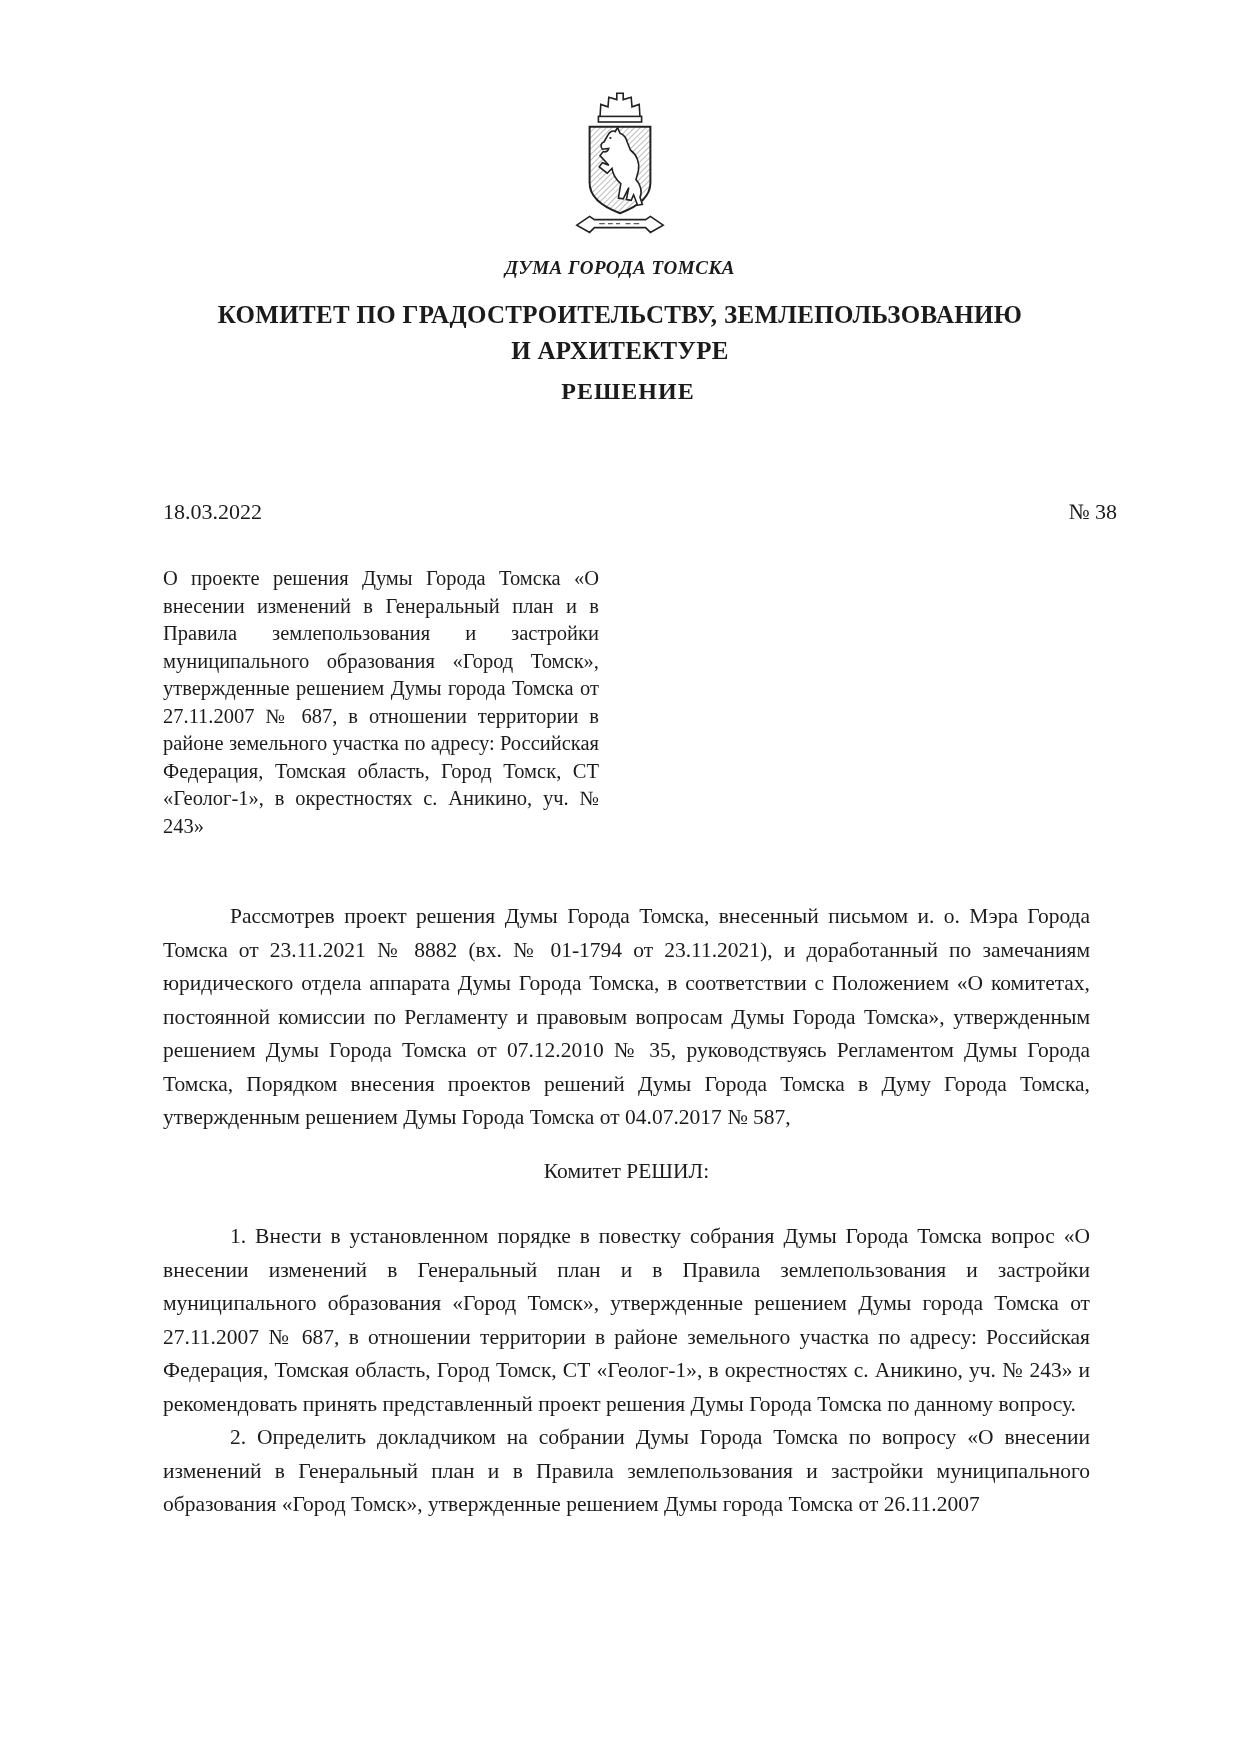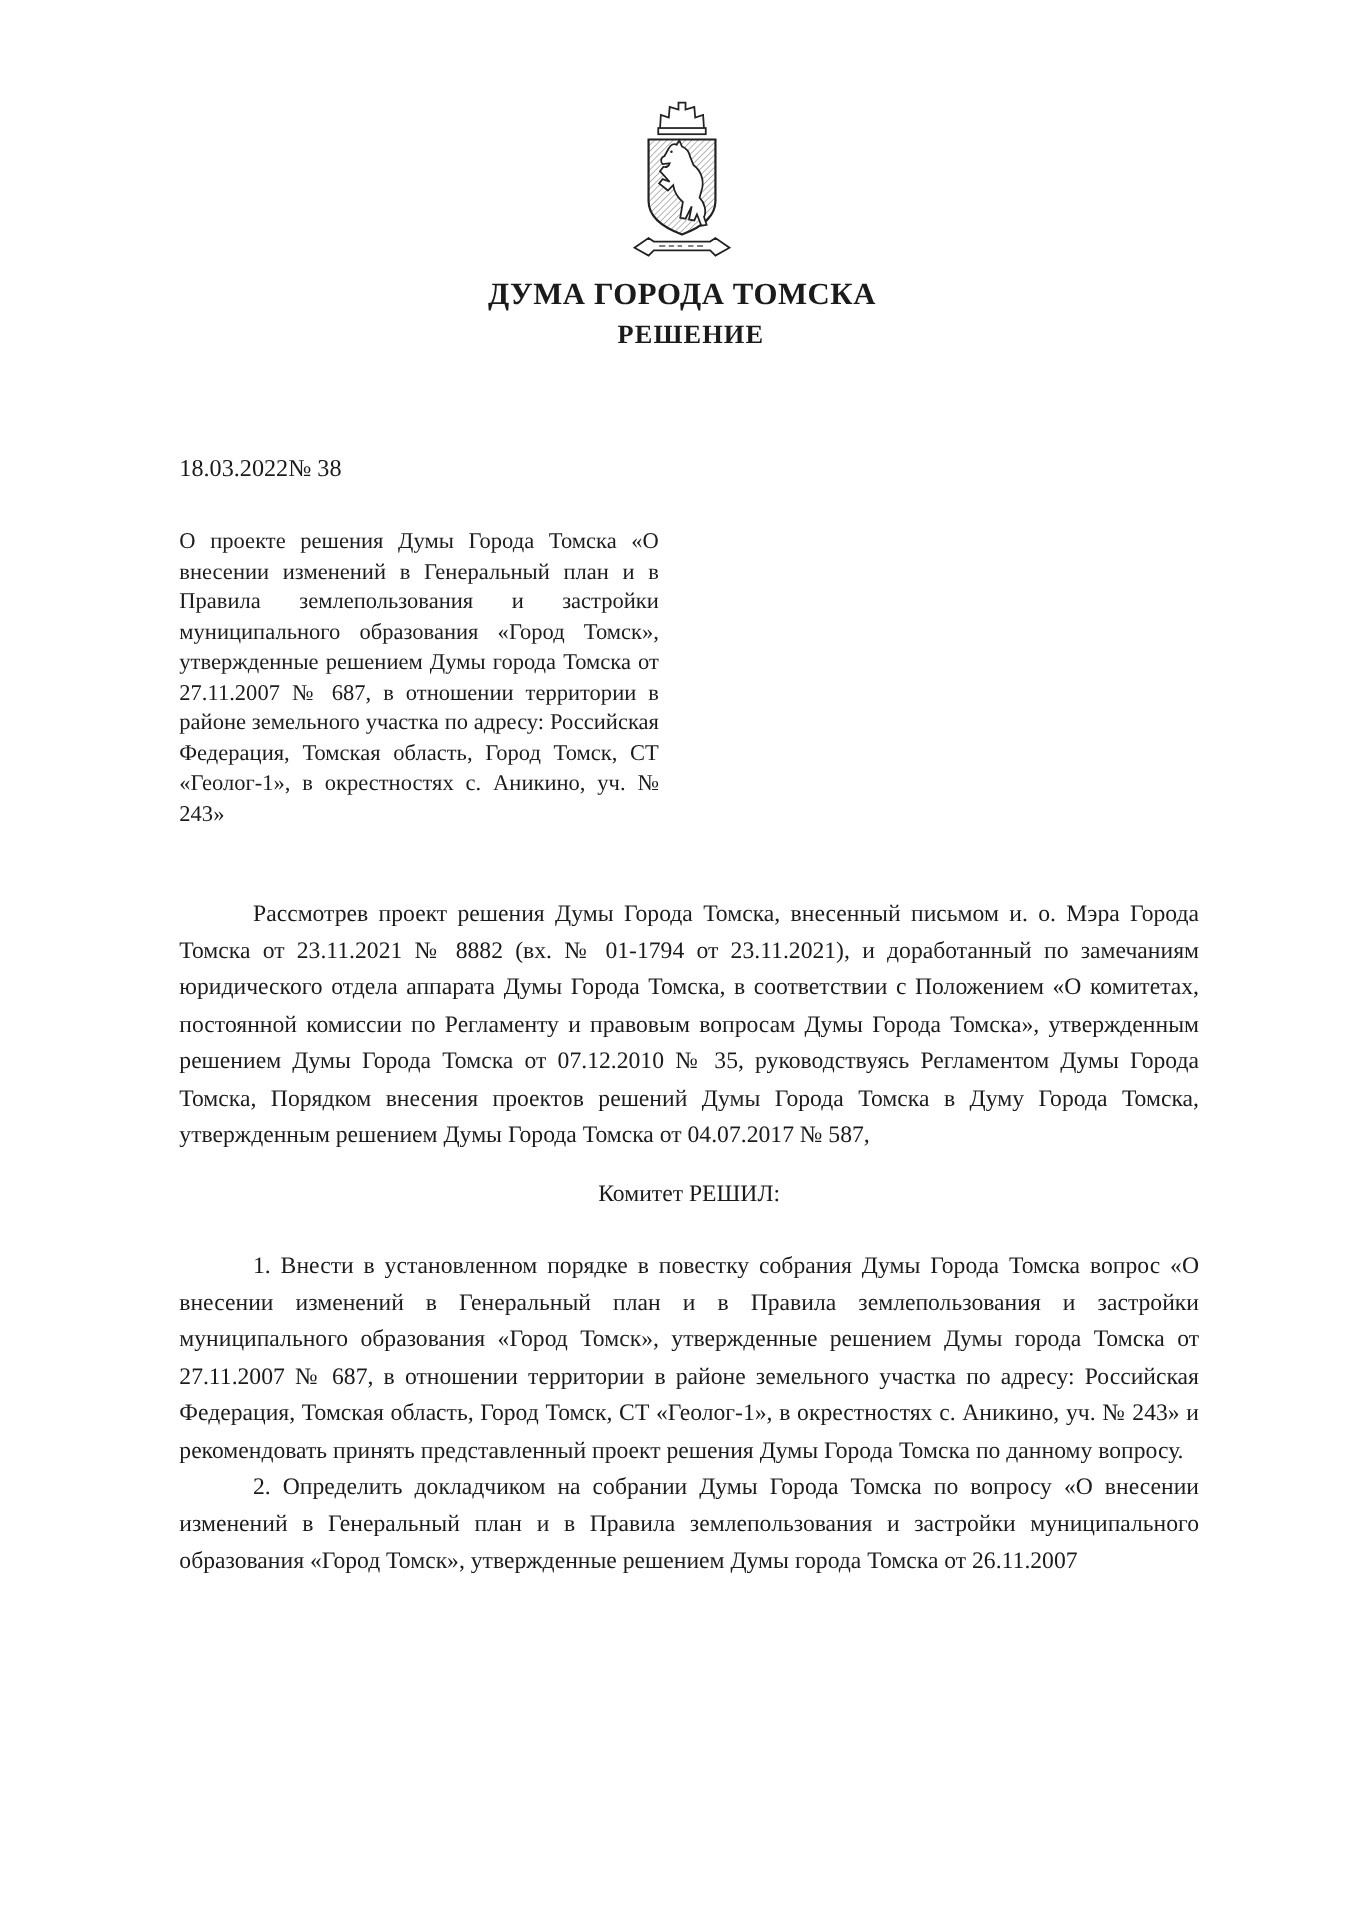--- a/index.html
+++ b/index.html
@@ -10,34 +10,34 @@
     color: #1b1b1b;
     overflow: hidden;
   }
   .page { position: relative; width: 1240px; height: 1753px; background: #fff; }
 
   .header { text-align: center; padding-top: 90px; }
   .emblem { line-height: 0; }
   .emblem svg { width: 112px; height: 160px; }
 
   .org-title {
-    font-weight: bold; font-size: 28px; line-height: 30px;
-    margin-top: 3px; letter-spacing: 0.5px;
+    font-weight: bold; font-size: 19px; line-height: 30px;
+    margin-top: 3px; letter-spacing: 0.5px; font-style: italic;
   }
   .committee-title {
     font-weight: bold; font-size: 25px; line-height: 36px;
     margin-top: 14px; letter-spacing: 0.3px;
   }
   .doc-type {
     font-weight: bold; font-size: 24px; line-height: 28px;
     margin-top: 8px; letter-spacing: 1px; margin-left: 16px;
   }
 
   .meta-row {
-    display: flex; justify-content: flex-start;
+    display: flex; justify-content: space-between;
     margin: 94px 123px 0 163px;
     font-size: 22px; line-height: 26px;
   }
 
   .subject {
     width: 436px; margin: 40px 0 0 163px;
     font-weight: normal; font-size: 20.5px; line-height: 27.5px;
     text-align: justify;
   }
 
@@ -71,20 +71,24 @@
         <path d="M48 74 C45 71 46 66 50 65 L55 56 C57 52 61 50 64 52 L67 47 L70 54 C75 56 78 60 79 65 L83 75 C91 81 95 91 93 101 L90 112 C96 118 98 128 95 134 L98 143 L92 144 L87 131 L84 138 L78 137 L81 122 L74 136 L68 135 L71 117 C65 112 61 105 60 98 L54 104 L44 96 L48 91 L56 94 L45 82 L49 77 C52 78 55 77 56 73 Z" fill="#ffffff" stroke="#222222" stroke-width="2"></path>
         <circle cx="58" cy="60" r="1.4" fill="#222222"></circle>
 
         <path d="M38 162 H102 L108 158 L124 169 L108 178 L102 172 H38 L32 178 L16 169 L32 158 Z" fill="#ffffff" stroke="#222222" stroke-width="2"></path>
         <path d="M44 167 h7 m4 0 h6 m4 0 h5 m7 0 h6 m4 0 h7" stroke="#5a5a5a" stroke-width="1.6" fill="none"></path>
       </svg>
     </div>
 
     <div class="org-title">ДУМА ГОРОДА ТОМСКА</div>
 
+    <div class="committee-title">
+      <span>КОМИТЕТ ПО ГРАДОСТРОИТЕЛЬСТВУ, ЗЕМЛЕПОЛЬЗОВАНИЮ</span><br>
+      <span>И АРХИТЕКТУРЕ</span>
+    </div>
 
     <div class="doc-type">РЕШЕНИЕ</div>
   </div>
 
   <div class="meta-row">
     <span class="date">18.03.2022</span>
     <span class="number">№ 38</span>
   </div>
 
   <div class="subject">О проекте решения Думы Города Томска «О внесении изменений в Генеральный план и в Правила землепользования и застройки муниципального образования «Город Томск», утвержденные решением Думы города Томска от 27.11.2007 № 687, в отношении территории в районе земельного участка по адресу: Российская Федерация, Томская область, Город Томск, СТ «Геолог-1», в окрестностях с. Аникино, уч. № 243»</div>

